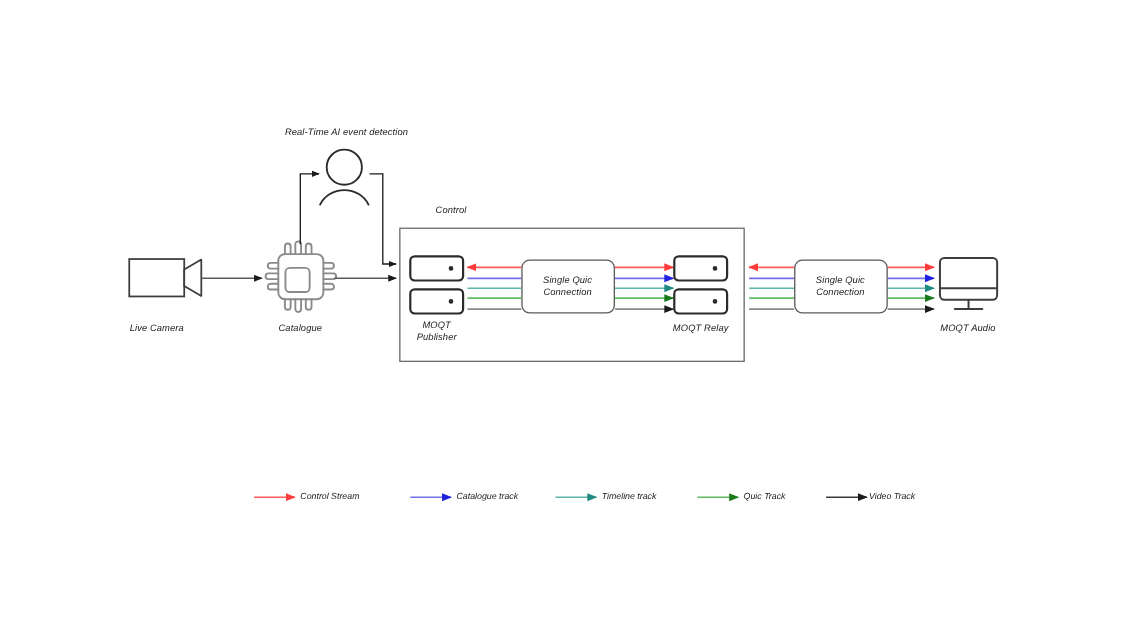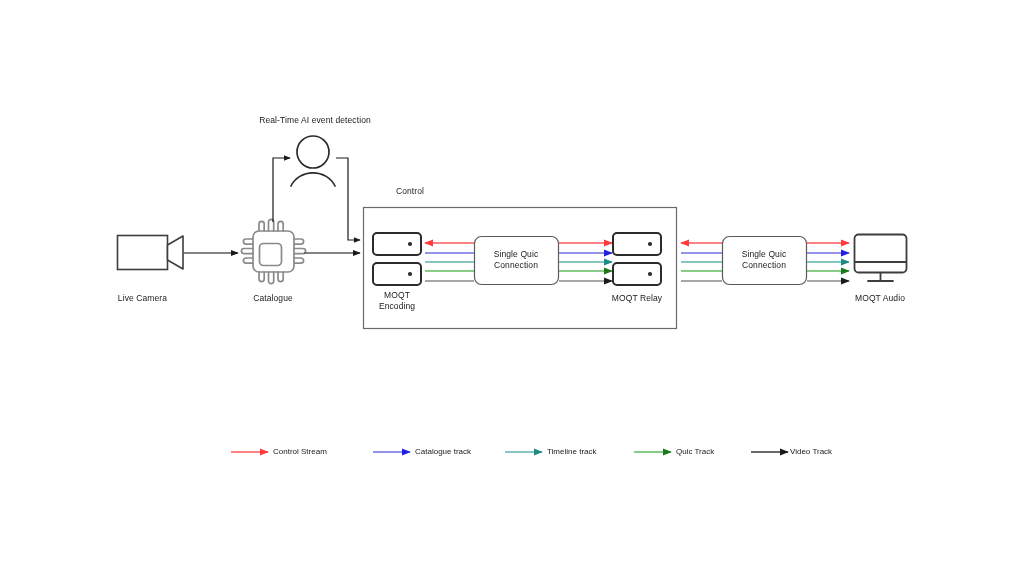--- a/index.html
+++ b/index.html
@@ -10,20 +10,21 @@
   body {
     font-family: "Liberation Sans", sans-serif;
     color: #000000;
   }
   #canvas {
     position: relative;
     width: 1024px;
     height: 573px;
     background: #ffffff;
     overflow: hidden;
+    font-style: italic;
   }
   .lbl {
     position: absolute;
     font-size: 8.5px;
     color: #1a1a1a;
     text-align: center;
     line-height: 11px;
     white-space: pre-line;
     letter-spacing: .1px;
   }
@@ -187,21 +188,21 @@
 
   <div class="lbl" style="left:240px; top:115px; width:150px;">Real-Time AI event detection</div>
 
   <div class="lbl" style="left:100px; top:293px; width:85px;">Live Camera</div>
 
   <div class="lbl" style="left:233px; top:293px; width:80px;">Catalogue</div>
 
   <div class="lbl" style="left:380px; top:186px; width:60px;">Control</div>
 
   <div class="lbl" style="left:360px; top:290px; width:74px;">MOQT
-Encoding</div>
+Publisher</div>
 
   <div class="lbl" style="left:477px; top:249px; width:78px;">Single Quic
 Connection</div>
 
   <div class="lbl" style="left:600px; top:293px; width:74px;">MOQT Relay</div>
 
   <div class="lbl" style="left:725px; top:249px; width:78px;">Single Quic
 Connection</div>
 
   <div class="lbl" style="left:840px; top:293px; width:80px;">MOQT Audio</div>

